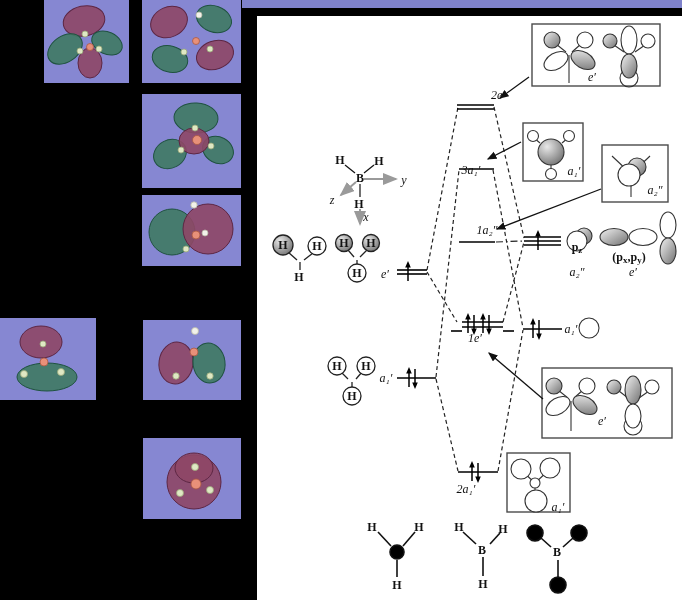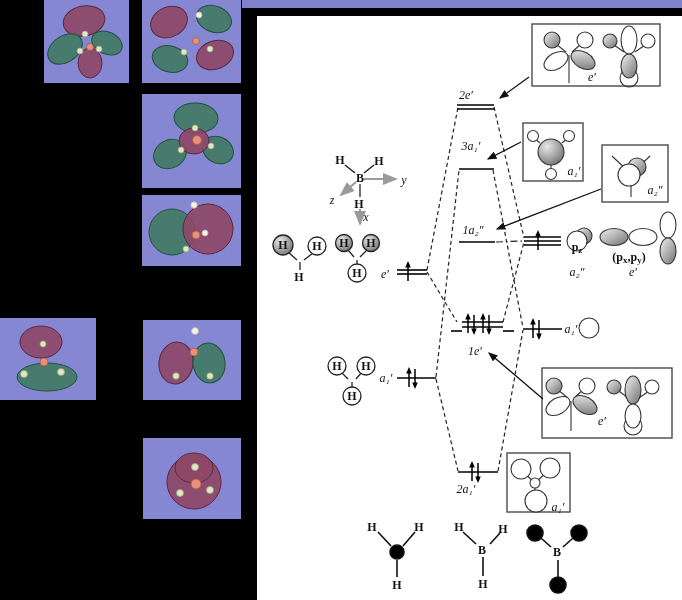--- a/index.html
+++ b/index.html
@@ -331,24 +331,24 @@
     <div class="lbl atom wh" style="left:344px;top:243px">H</div>
     <div class="lbl atom wh" style="left:371px;top:243px">H</div>
     <div class="lbl atom" style="left:357px;top:273px">H</div>
     <div class="lbl atom" style="left:337px;top:366px">H</div>
     <div class="lbl atom" style="left:366px;top:366px">H</div>
     <div class="lbl atom" style="left:352px;top:396px">H</div>
 
     <div class="lbl sym" style="left:385px;top:274px">e′</div>
     <div class="lbl sym" style="left:386px;top:378px">a₁′</div>
 
-    <div class="lbl sym" style="left:466px;top:95px">2e′</div>
-    <div class="lbl sym" style="left:471px;top:146px">3a₁′</div>
-    <div class="lbl sym" style="left:473px;top:230px">1a₂″</div>
-    <div class="lbl sym" style="left:475px;top:351px">1e′</div>
+    <div class="lbl sym" style="left:498px;top:95px">2e′</div>
+    <div class="lbl sym" style="left:471px;top:170px">3a₁′</div>
+    <div class="lbl sym" style="left:487px;top:230px">1a₂″</div>
+    <div class="lbl sym" style="left:475px;top:338px">1e′</div>
     <div class="lbl sym" style="left:466px;top:489px">2a₁′</div>
 
     <div class="lbl plab" style="left:577px;top:248px"><span>p</span><span class="sb">z</span></div>
     <div class="lbl sym" style="left:577px;top:272px">a₂″</div>
     <div class="lbl plab" style="left:629px;top:258px"><span>(p</span><span class="sb">x</span><span>,p</span><span class="sb">y</span><span>)</span></div>
     <div class="lbl sym" style="left:633px;top:272px">e′</div>
     <div class="lbl sym" style="left:571px;top:329px">a₁′</div>
 
     <div class="lbl sym" style="left:592px;top:77px">e′</div>
     <div class="lbl sym" style="left:574px;top:171px">a₁′</div>

